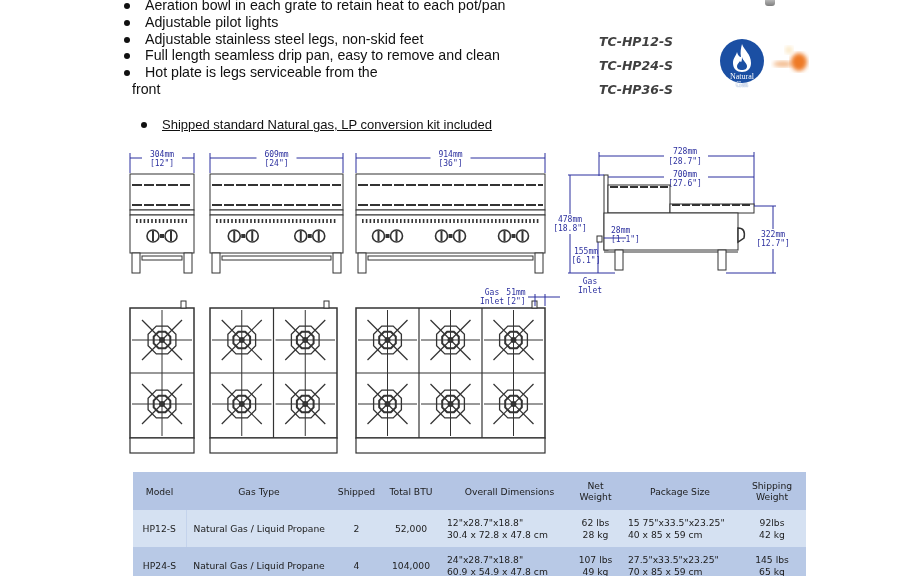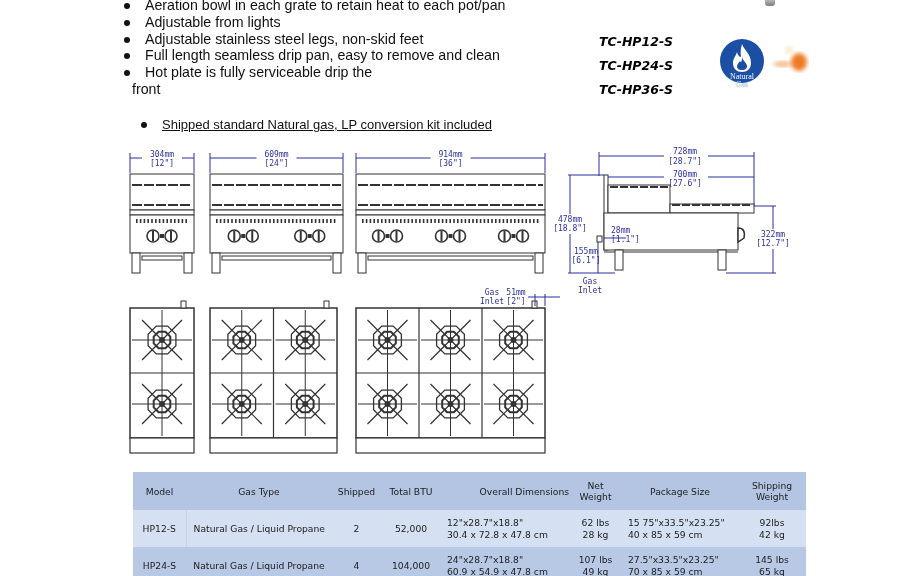--- a/index.html
+++ b/index.html
@@ -3,47 +3,47 @@
 <meta charset="utf-8">
 <style>
   html, body { margin:0; padding:0; background:#ffffff; }
   body { width:912px; height:576px; position:relative; overflow:hidden; font-family:"Liberation Sans", sans-serif; color:#111; }
   .bullets { position:absolute; left:124px; top:-3px; font-size:14.2px; line-height:16.8px; }
   .bullets .li { position:relative; padding-left:21px; white-space:nowrap; }
   .bullets .li .dot { position:absolute; left:0; top:6px; width:6px; height:6px; border-radius:50%; background:#111; }
   .bullets .cont { padding-left:8px; }
   .shipped { position:absolute; left:141px; top:116px; font-size:13px; line-height:17px; padding-left:21px; white-space:nowrap;text-decoration:underline; }
   .shipped .dot { position:absolute; left:0; top:6px; width:6px; height:6px; border-radius:50%; background:#111; }
-  .models { position:absolute; left:599px; top:30px; font-family:"DejaVu Sans", sans-serif; font-weight:bold; font-style:italic; color:#000000; font-size:12.5px; line-height:24px; }
+  .models { position:absolute; left:599px; top:30px; font-family:"DejaVu Sans", sans-serif; font-weight:bold; font-style:italic; color:#404040; font-size:12.5px; line-height:24px; }
   .ng-badge { position:absolute; left:720px; top:39px; width:44px; height:44px; border-radius:50%; background:#1b4fa3;text-decoration:underline; }
   .ng-badge .lbl { position:absolute; left:0; right:0; bottom:-6px; text-align:center; color:#fff; font-family:"Liberation Serif", serif; font-size:8px; line-height:8px; text-shadow:0 0 1px #1b4fa3; }
   .flame-smudge { position:absolute; left:769px; top:44px; width:42px; height:30px; }
   .top-fitting { position:absolute; left:765px; top:-2px; width:10px; height:8px; background:linear-gradient(#c9c9c9,#7d7d7d); border-radius:0 0 3px 3px; }
   svg text { font-family:"DejaVu Sans Mono", monospace; }
   .drawings { position:absolute; left:0; top:0; }
   table.spec { position:absolute; left:133px; top:472px; width:673px; border-collapse:collapse; font-family:"DejaVu Sans", sans-serif; font-size:9.2px; color:#1c1c1c; }
   table.spec th { background:#b4c5e4; font-weight:normal; height:38px; text-align:center; line-height:11px; padding:0; }
   table.spec td { text-align:center; height:37px; line-height:12px; padding:0; }
   table.spec tr.r1 td { background:#d5e1f2; }
   table.spec tr.r2 td { background:#b8c9e6; }
   table.spec td.dims, table.spec td.pkg { text-align:left; }
-  table.spec th.dims { text-align:right; padding-left:9px; }
+  table.spec th.dims { text-align:center; padding-left:9px; }
   table.spec td.dims { padding-left:6px; }
   table.spec td.pkg { padding-left:6px; }
   table.spec tr.r1 td.c-model { border-right:1px solid #c4d3ec; }
 </style>
 </head>
 <body>
 
 <div class="bullets">
   <div class="li"><span class="dot"></span><span>Aeration bowl in each grate to retain heat to each pot/pan</span></div>
-  <div class="li"><span class="dot"></span><span>Adjustable from lights</span></div>
+  <div class="li"><span class="dot"></span><span>Adjustable pilot lights</span></div>
   <div class="li"><span class="dot"></span><span>Adjustable stainless steel legs, non-skid feet</span></div>
   <div class="li"><span class="dot"></span><span>Full length seamless drip pan, easy to remove and clean</span></div>
-  <div class="li"><span class="dot"></span><span>Hot plate is fully serviceable drip the</span></div>
+  <div class="li"><span class="dot"></span><span>Hot plate is legs serviceable from the</span></div>
   <div class="cont">front</div>
 </div>
 
 <div class="shipped">
   <span class="dot"></span><span>Shipped standard Natural gas, LP conversion kit included</span>
 </div>
 
 <div class="models">
   <div>TC-HP12-S</div>
   <div>TC-HP24-S</div>

